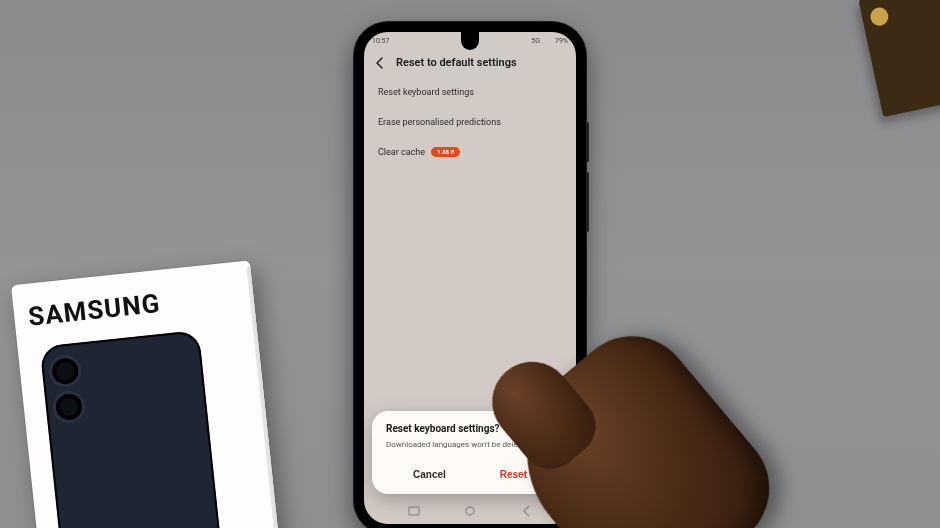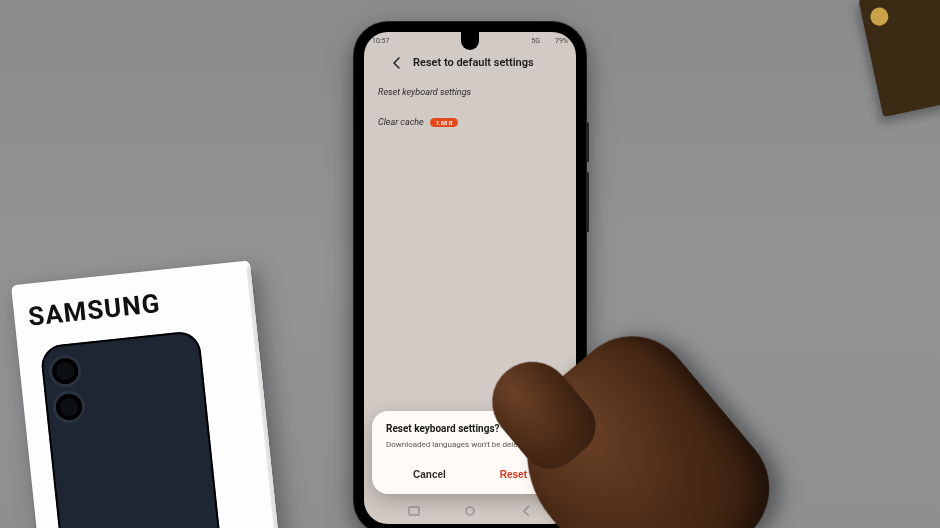--- a/index.html
+++ b/index.html
@@ -154,38 +154,38 @@
     color: #444;
     position: relative;
     z-index: 4;
   }
   .statusbar .left { flex: 0 0 auto; }
   .statusbar .spacer { flex: 1; }
   .statusbar .right { display: flex; gap: 5px; align-items: center; }
 
   .header {
     display: flex; align-items: flex-end; gap: 10px;
-    padding: 6px 10px 8px 27px;
+    padding: 6px 10px 8px 10px;
     position: relative; z-index: 4;
   }
   .back-icon { width: 12px; height: 12px; }
   .back-icon svg { width: 100%; height: 100%; display: block; stroke: #222; }
   .header-title {
     font-size: 11px; font-weight: 600; color: #1a1a1a;
   }
 
   .list {
     padding: 0 14px;
     position: relative; z-index: 4;
   }
   .item {
     font-size: 9px;
     color: #2b2b2b;
     padding: 10px 0;
-    display: flex; align-items: flex-end; gap: 6px; font-style: italic;
+    display: flex; align-items: flex-start; gap: 6px;
   }
   .badge {
     background: #e24a1d;
     color: #fff;
     font-size: 6px;
     padding: 1px 6px 1.5px 6px;
     border-radius: 7px;
     font-weight: 600;
   }
 
@@ -280,20 +280,23 @@
             </svg>
         </span>
         <span class="header-title">Reset to default settings</span>
       </div>
 
       <div class="list">
         <div class="item">
           <span>Reset keyboard settings</span>
         </div>
         <div class="item">
+          <span>Erase personalised predictions</span>
+        </div>
+        <div class="item">
           <span>Clear cache</span>
           <span class="badge">1.88 B</span>
         </div>
       </div>
 
       <div class="dialog">
         <div class="dialog-title">Reset keyboard settings?</div>
         <div class="dialog-msg">Downloaded languages won't be deleted.</div>
         <div class="dialog-btns">
           <button class="dialog-btn cancel">Cancel</button>

